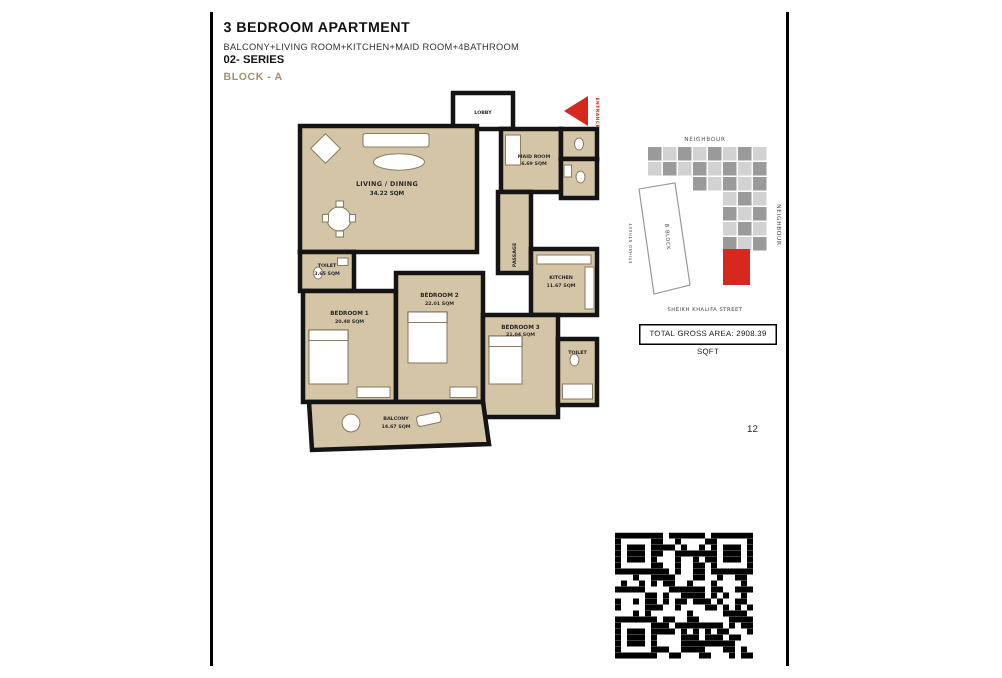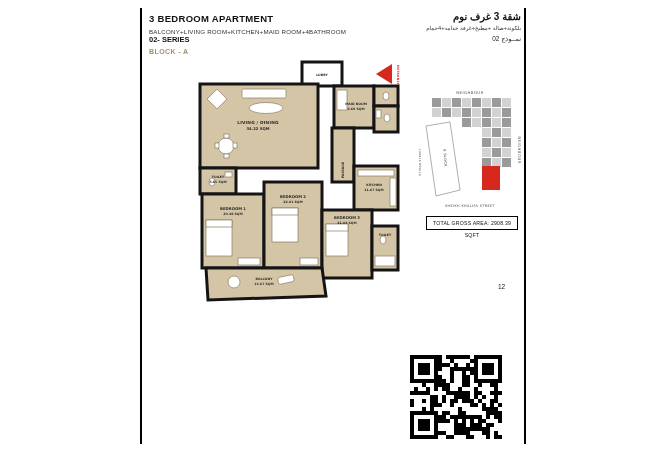--- a/index.html
+++ b/index.html
@@ -50,25 +50,20 @@
   <div id="rule-left" class="rule"></div>
   <div id="rule-right" class="rule"></div>
 
   <div id="hdr-en" class="abs">
     <div class="title">3 BEDROOM APARTMENT</div>
     <div class="subtitle">BALCONY+LIVING ROOM+KITCHEN+MAID ROOM+4BATHROOM</div>
     <div class="series">02- SERIES</div>
     <div class="block">BLOCK - A</div>
   </div>
 
-  <div id="hdr-ar" class="abs">
-    <div class="title">شقة 3 غرف نوم</div>
-    <div class="subtitle">بلكونة+صالة +مطبخ+غرفة خدامة+4حمام</div>
-    <div class="model">نمــوذج 02</div>
-  </div>
 
   <svg id="plan" class="abs" width="215" height="245" viewBox="0 0 215 245">
 
     <g>
       <rect class="room-w" x="116" y="4" width="40" height="24"></rect>
       <text class="lblt" x="136" y="18">LOBBY</text>
     </g>
 
     <g>
       <rect class="room" x="14" y="26" width="118" height="84"></rect>

